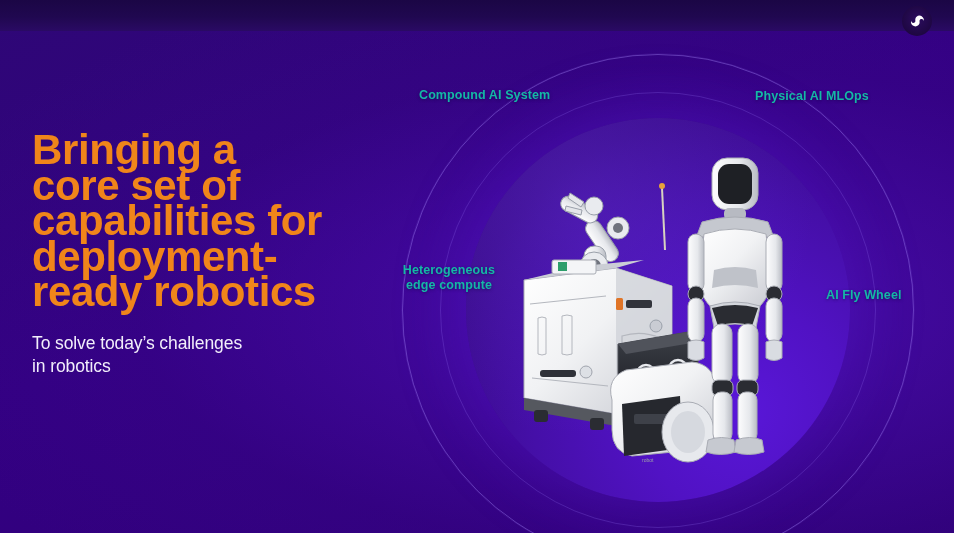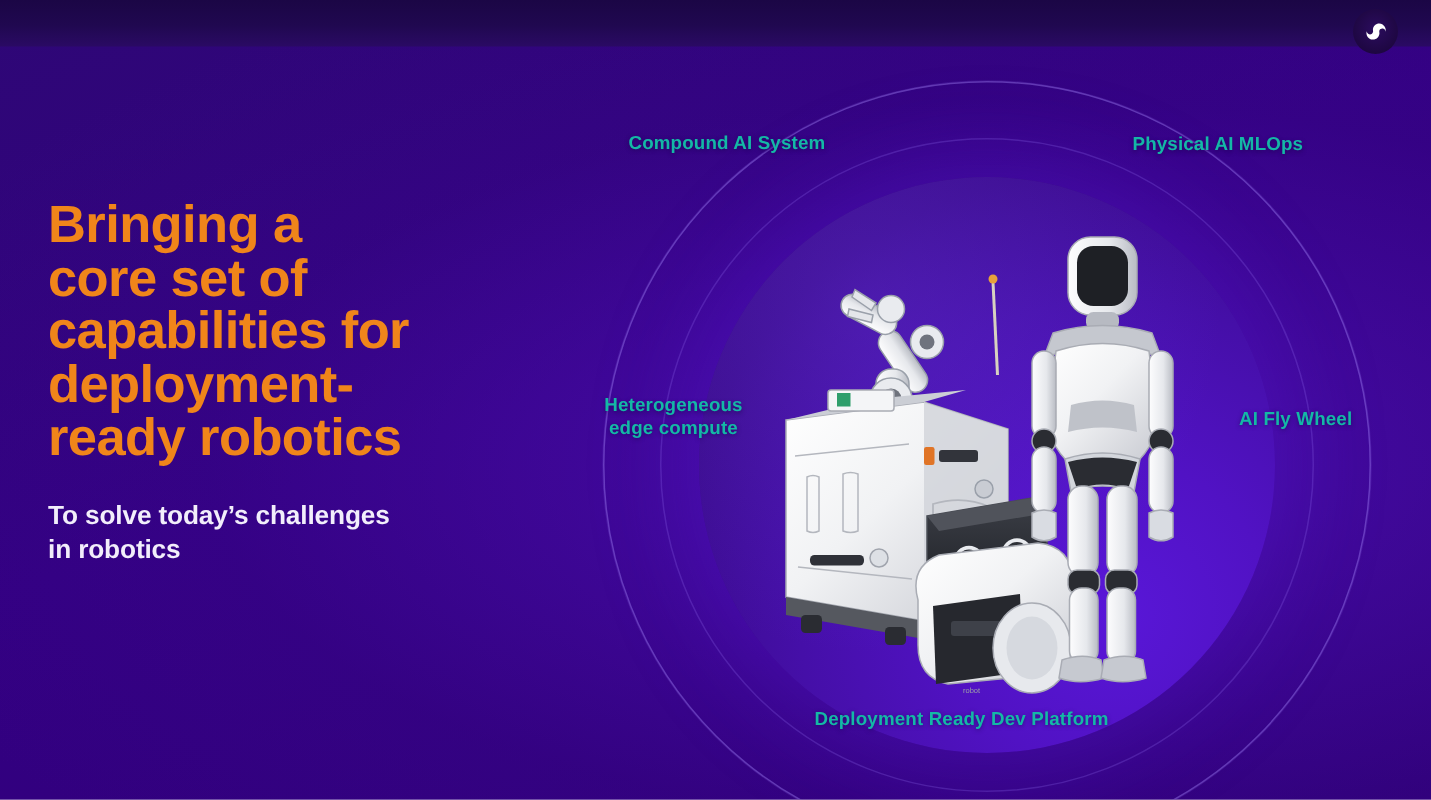--- a/index.html
+++ b/index.html
@@ -29,32 +29,32 @@
     z-index: 1;
   }
 
   
   .copy {
     position: absolute; left: 32px; top: 132px;
     width: 330px; z-index: 6;
   }
   .headline {
     color: #F0851A;
-    font-size: 35px;
+    font-size: 42px;
     line-height: 35.5px;
     font-weight: 700;
     letter-spacing: -0.4px;
     white-space: pre-line;
   }
   .subhead {
     margin-top: 22px;
     color: #F2EEFB;
     font-size: 17.5px;
     line-height: 23px;
-    font-weight: 700;
+    font-weight: 400;
     letter-spacing: -0.1px;
     white-space: pre-line;
   }
 
   
   .diagram {
     position: absolute;
     left: 378px; top: 62px;
     width: 560px; height: 440px;
     z-index: 4;
@@ -95,21 +95,21 @@
     font-weight: 700;
     letter-spacing: 0.1px;
     line-height: 15px;
     white-space: pre-line;
     z-index: 7;
     text-shadow: 0 1px 3px rgba(20,0,60,0.5);
   }
   .lbl-top      { left: 419px; top: 88px; }
   .lbl-topright { left: 735px; top: 89px; margin-left: 20px; }
   .lbl-left     { left: 401px; top: 263px; text-align: center; width: 96px; }
-  .lbl-right    { left: 826px; top: 272px; }
+  .lbl-right    { left: 826px; top: 288px; }
   .lbl-bottom   { left: 543px; top: 472px; }
 
   
   .robots {
     position: absolute;
     left: 88px; top: 56px;
     width: 384px; height: 384px;
     z-index: 6;
   }
 
@@ -280,15 +280,14 @@
         <path d="M270 322 q14 -5 26 0 l2 12 q-16 5 -30 0 z" fill="#C6C9D0" stroke="#A9ACB4" stroke-width="1"></path>
       </g>
     </svg>
   </div>
 
   <div class="lbl lbl-top">Compound AI System</div>
   <div class="lbl lbl-topright">Physical AI MLOps</div>
   <div class="lbl lbl-left">Heterogeneous
 edge compute</div>
   <div class="lbl lbl-right">AI Fly Wheel</div>
-  <div class="lbl lbl-bottom">Deployment Ready Dev Platform</div>
 
 </div>
 
 </body></html>

